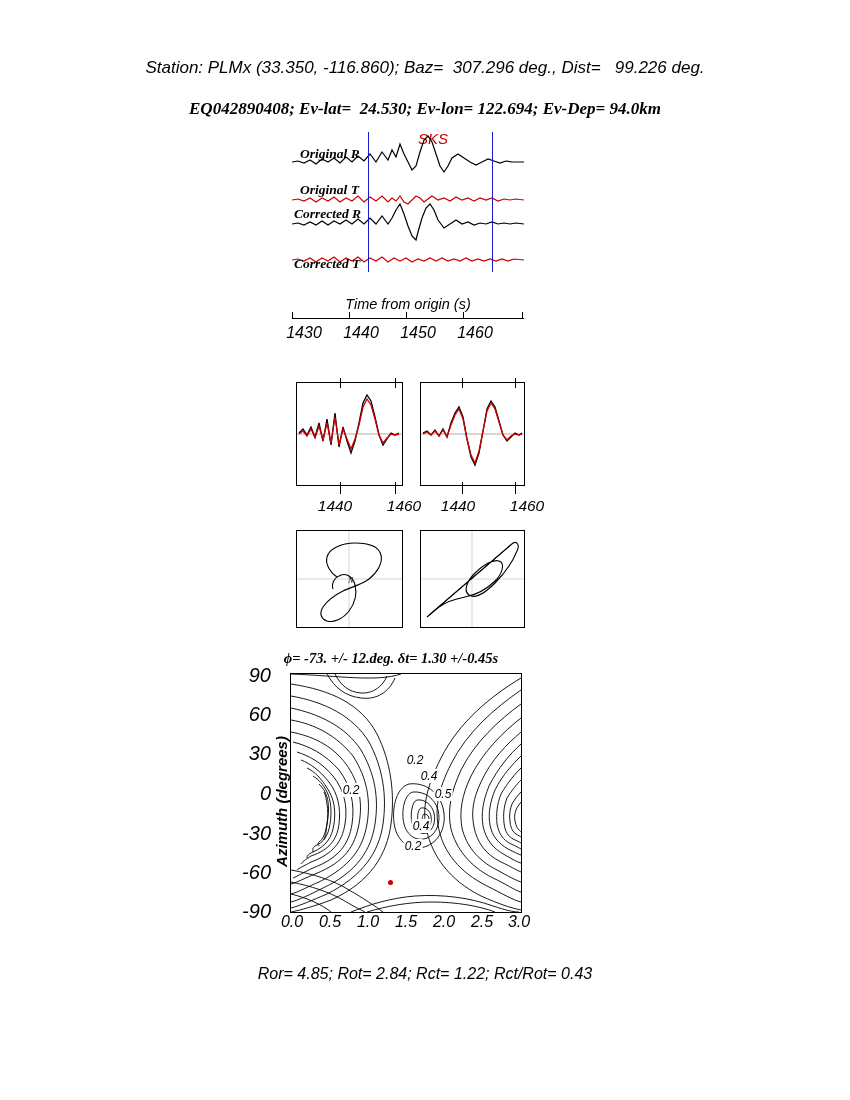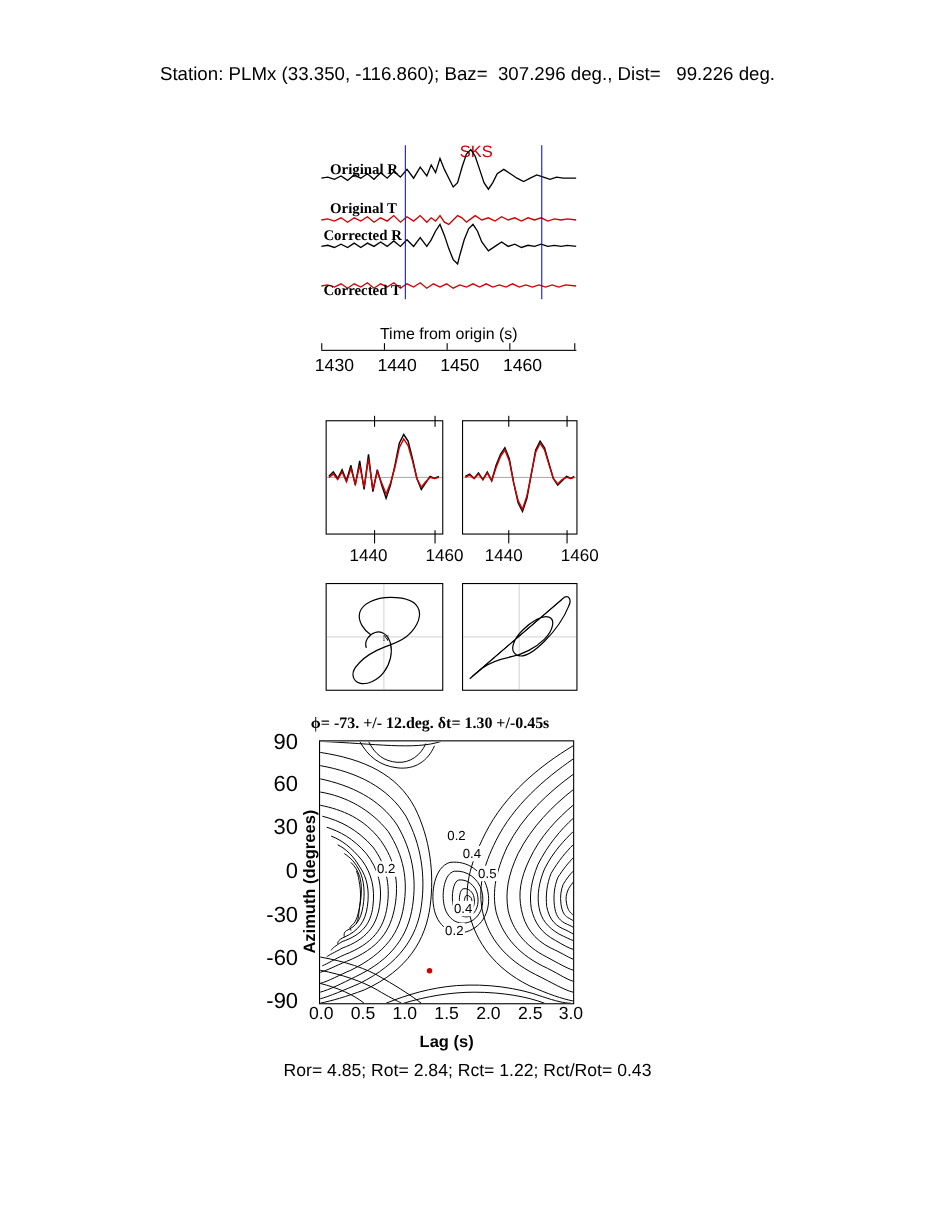--- a/index.html
+++ b/index.html
@@ -13,20 +13,21 @@
     position: relative;
     font-family: "Liberation Sans", sans-serif;
     color: #000000;
     overflow: hidden;
   }
   .page {
     position: absolute;
     left: 0; top: 0;
     width: 850px;
     height: 1100px;
+    font-style: italic;
   }
   .hdr {
     position: absolute;
     width: 100%;
     text-align: center;
     font-family: "Liberation Sans", sans-serif;
     font-size: 17px;
     color: #000;
     white-space: pre;
   }
@@ -199,20 +200,21 @@
     border-radius: 50%;
     background: #cc0000;
   }
 </style>
 </head>
 <body>
 
 <div class="page">
 
   <div class="hdr" id="header-line1">Station: PLMx (33.350, -116.860); Baz=  307.296 deg., Dist=   99.226 deg.</div>
+  <div class="hdr" id="header-line2">EQ042890408; Ev-lat=  24.530; Ev-lon= 122.694; Ev-Dep= 94.0km</div>
 
   <div id="sks-label">SKS</div>
 
   <div id="waveform-panel">
     <svg width="232" height="140" viewBox="0 0 232 140">
 
       <path d="M0,30 L6,29 L12,31 L18,28 L24,32 L30,27 L36,30 L42,26 L48,31 L54,25 L60,30 L66,24 L72,29 L78,22 L84,30 L90,20 L96,28 L100,18 L104,25 L108,12 L112,22 L116,30 L120,38 L124,34 L128,20 L132,8 L136,4 L140,10 L144,22 L148,34 L152,40 L156,34 L160,26 L166,22 L172,26 L178,30 L184,33 L190,30 L196,27 L202,29 L208,31 L214,29 L220,30 L226,30 L232,30" fill="none" stroke="#000000" stroke-width="1.2"></path>
 
       <path d="M0,68 L6,67 L12,69 L18,66 L24,70 L30,66 L36,69 L42,65 L48,70 L54,66 L60,69 L66,64 L72,70 L78,65 L84,69 L90,64 L96,70 L100,66 L104,69 L108,64 L112,70 L116,72 L120,68 L124,64 L128,66 L132,70 L136,67 L140,64 L146,68 L152,66 L158,69 L164,65 L170,68 L176,66 L182,69 L188,66 L194,68 L200,66 L206,69 L212,67 L218,68 L224,67 L232,68" fill="none" stroke="#cc0000" stroke-width="1.2"></path>
 
@@ -361,18 +363,17 @@
 
     <div class="xt-label" style="left:2px;">0.0</div>
     <div class="xt-label" style="left:40px;">0.5</div>
     <div class="xt-label" style="left:78px;">1.0</div>
     <div class="xt-label" style="left:116px;">1.5</div>
     <div class="xt-label" style="left:154px;">2.0</div>
     <div class="xt-label" style="left:192px;">2.5</div>
     <div class="xt-label" style="left:229px;">3.0</div>
 
     <div id="ylabel-axis">Azimuth (degrees)</div>
-    <div id="xlabel-axis">Lag (s)</div>
   </div>
 
   <div class="hdr" id="footer-line">Ror= 4.85; Rot= 2.84; Rct= 1.22; Rct/Rot= 0.43</div>
 
 </div>
 
 </body></html>

